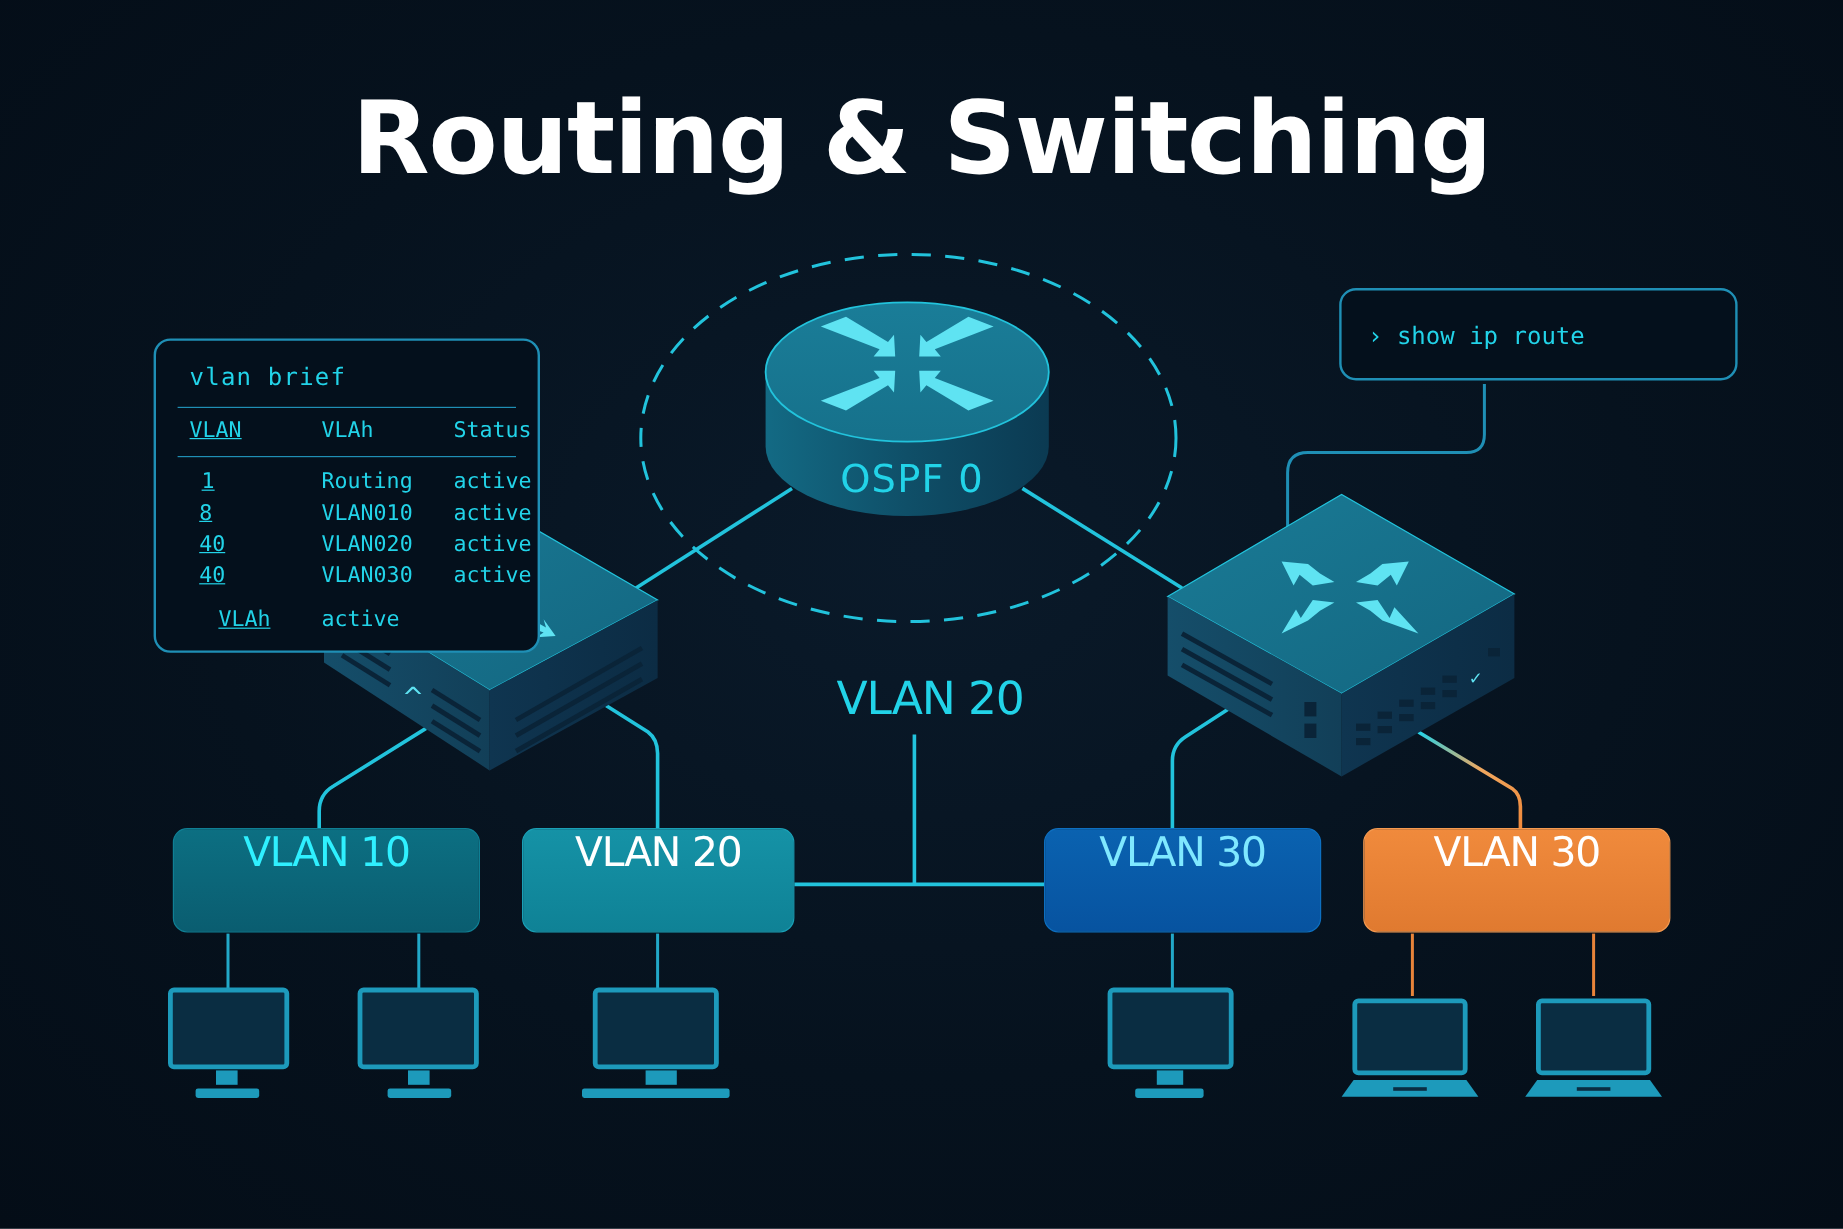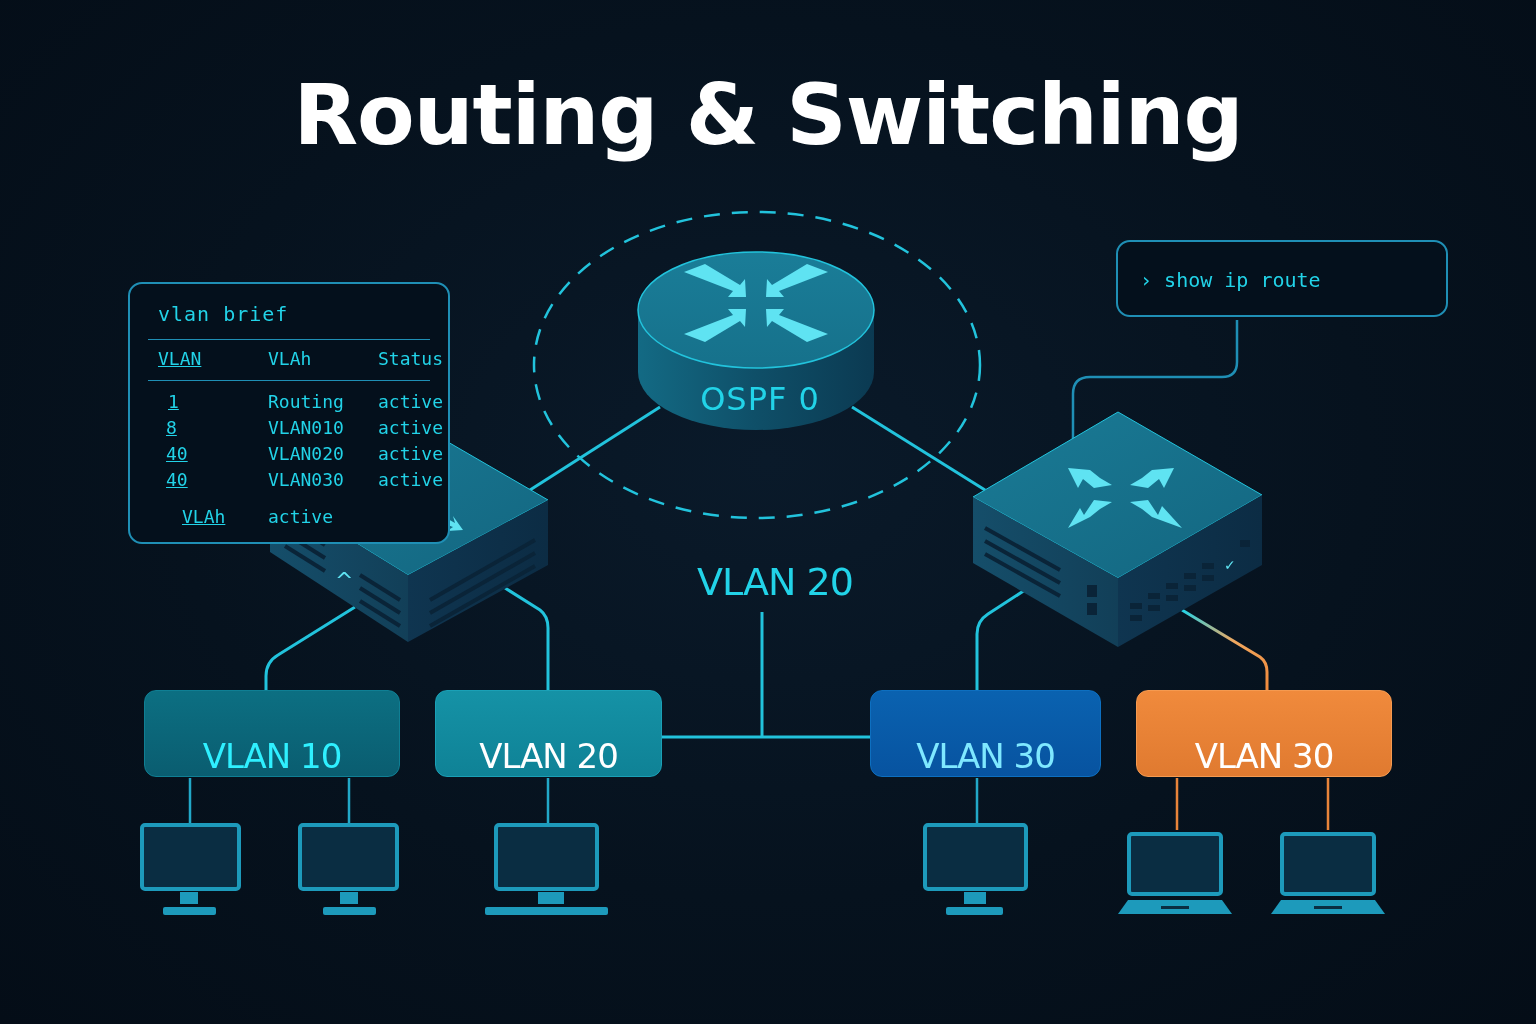--- a/index.html
+++ b/index.html
@@ -25,21 +25,21 @@
     .term-left .rule1 { position: absolute; left: 18px; right: 18px; top: 55px; height: 1px; background: #1f8fb5; }
     .term-left .rule2 { position: absolute; left: 18px; right: 18px; top: 96px; height: 1px; background: #1f8fb5; }
     .term-left .row { position: absolute; left: 0; width: 100%; font-size: 18px; }
     .term-left .c1 { position: absolute; left: 28px; text-decoration: underline; }
     .term-left .c2 { position: absolute; left: 138px; }
     .term-left .c3 { position: absolute; left: 248px; }
     .term-right { left: 1116px; top: 240px; width: 332px; height: 77px; }
     .term-right .prompt { position: absolute; left: 22px; top: 26px; font-size: 20px; }
     .vlan-box {
       position: absolute; border-radius: 12px; box-sizing: border-box;
-      display: flex; align-items: flex-end; justify-content: center;
+      display: flex; align-items: flex-start; justify-content: center;
       font-family: "DejaVu Sans", sans-serif; font-size: 34px; letter-spacing: -1px;
     }
     .vlan-10 { left: 144px; top: 690px; width: 256px; height: 87px; background: linear-gradient(180deg,#0c6f82,#0a5d70); color: #2ff0ff; border: 1px solid #0f7f94; }
     .vlan-20 { left: 435px; top: 690px; width: 227px; height: 87px; background: linear-gradient(180deg,#1592a6,#0f8296); color: #ffffff; border: 1px solid #1aa0b6; }
     .vlan-30a { left: 870px; top: 690px; width: 231px; height: 87px; background: linear-gradient(180deg,#0a62b0,#0753a0); color: #7fe8ff; border: 1px solid #0d6fc0; }
     .vlan-30b { left: 1136px; top: 690px; width: 256px; height: 87px; background: linear-gradient(180deg,#f08a3c,#e07a30); color: #ffffff; border: 1px solid #f59a50; }
     .mid-label {
       position: absolute; left: 690px; top: 560px; width: 170px; text-align: center;
       color: #22d3e8; font-size: 38px; letter-spacing: -1px;
     }

